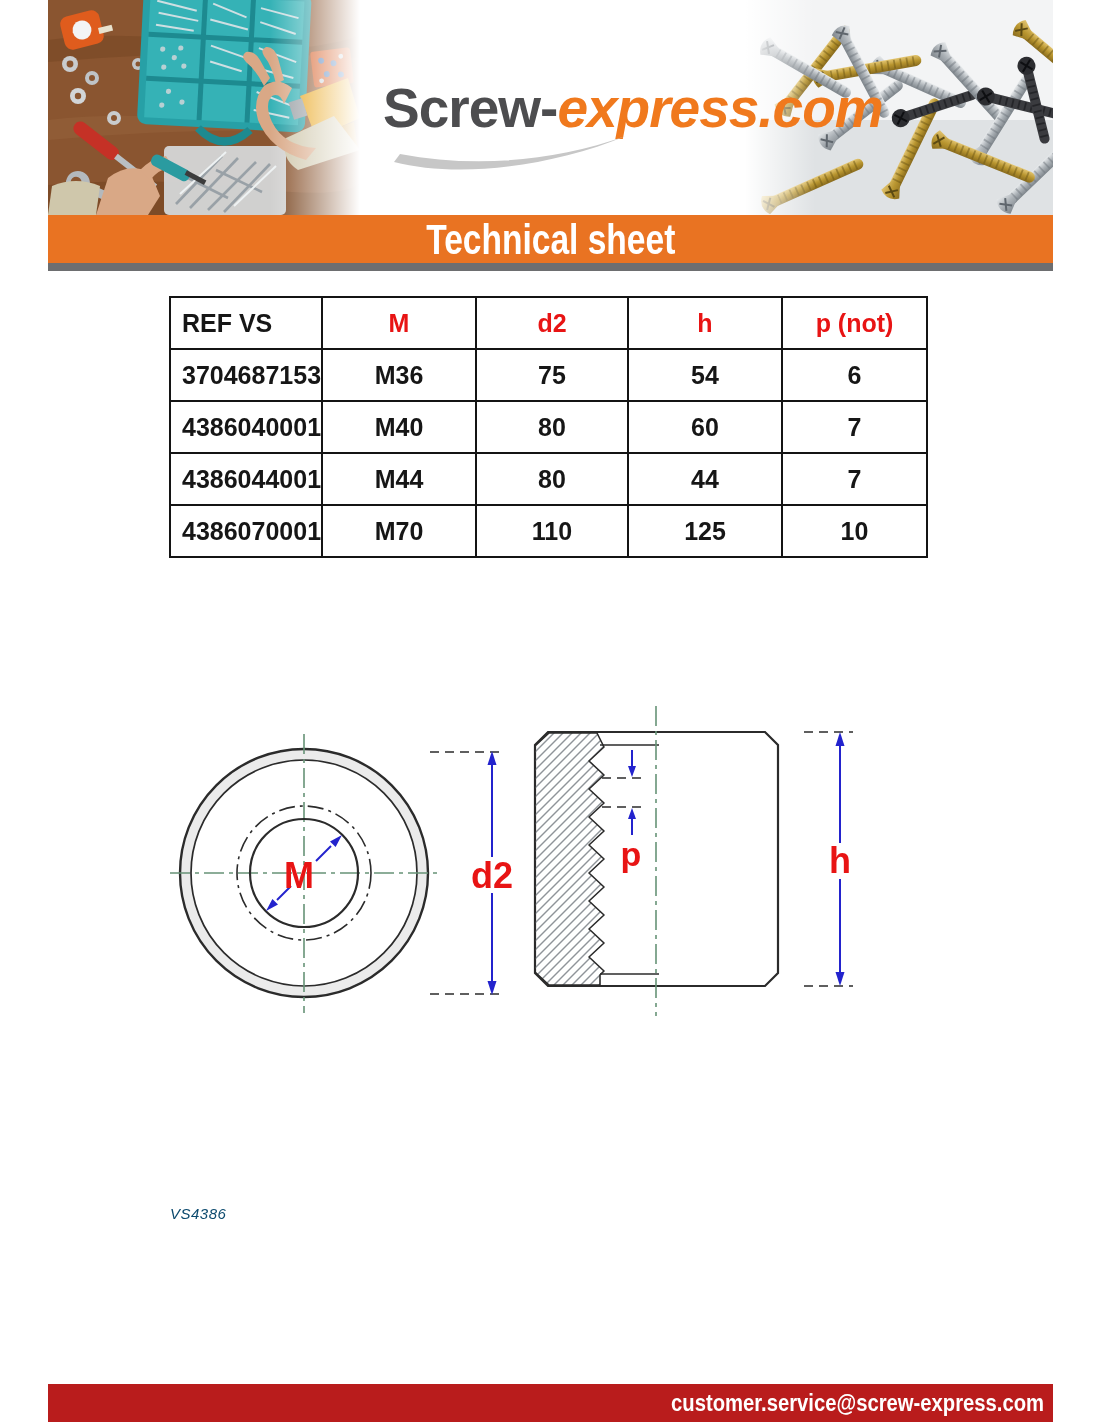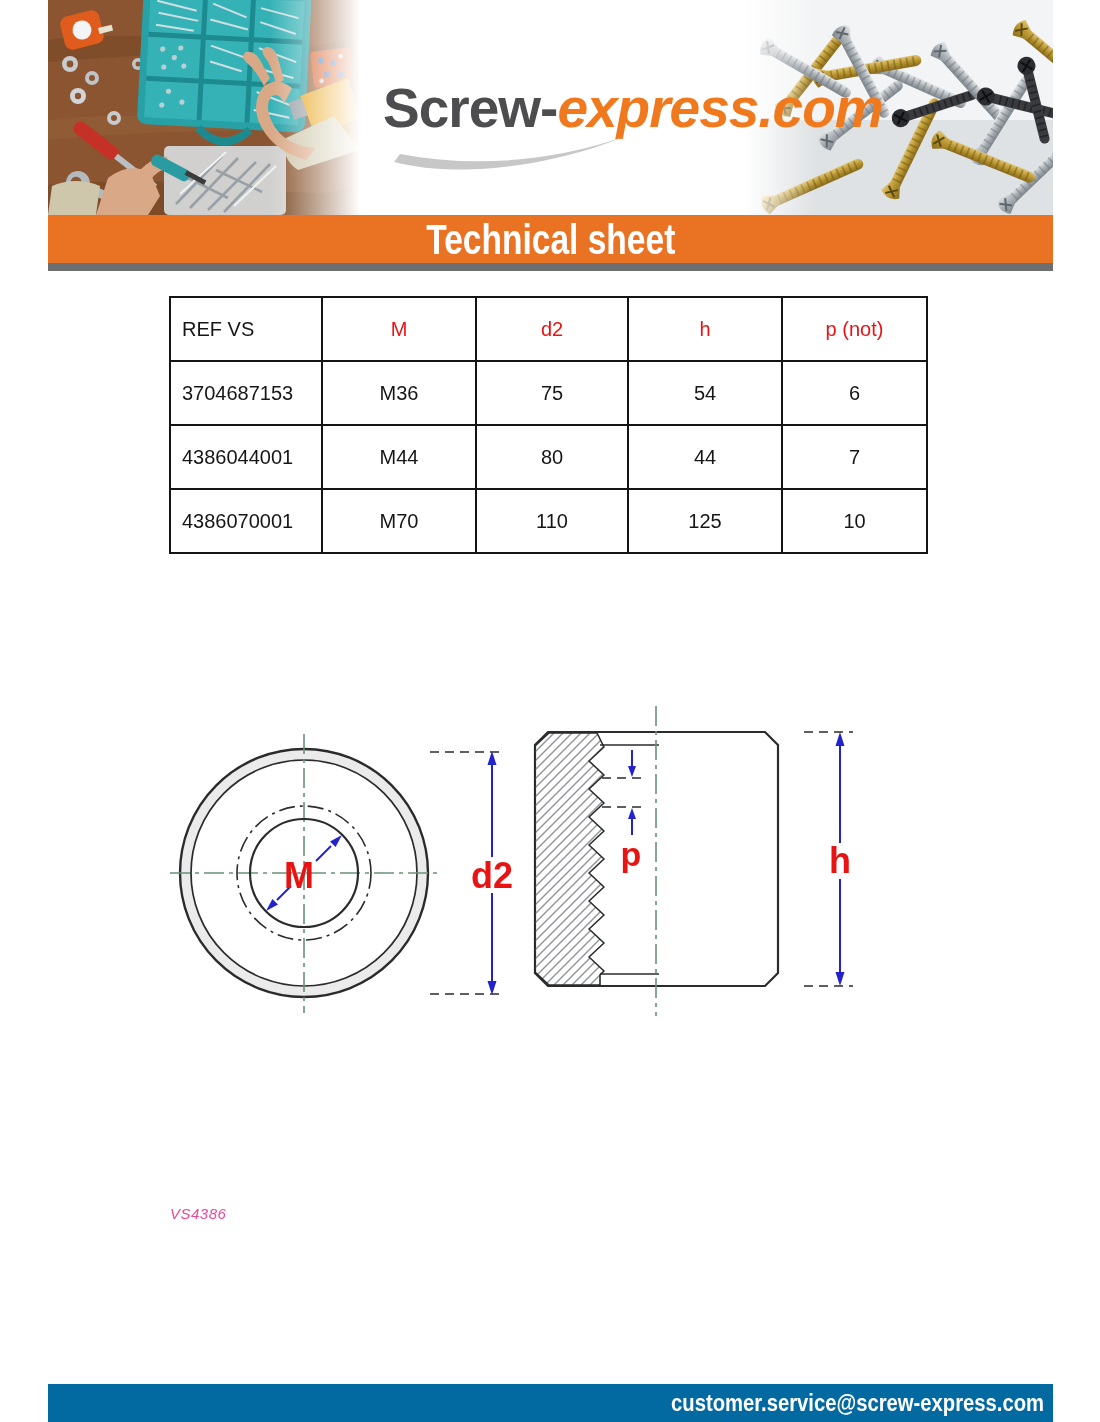--- a/index.html
+++ b/index.html
@@ -20,40 +20,40 @@
 
   .banner{position:absolute;left:48px;top:215px;width:1005px;height:48px;background:#e97322;
           display:flex;align-items:center;justify-content:center;}
   .banner-text{color:#ffffff;font-weight:bold;font-size:43px;letter-spacing:0px;
                transform:scaleX(0.78);transform-origin:center;white-space:nowrap;}
   .banner-underline{position:absolute;left:48px;top:263px;width:1005px;height:8px;background:#6d6e70;}
 
   
   table.spec{position:absolute;left:169px;top:296px;width:757px;border-collapse:collapse;
              table-layout:fixed;}
-  table.spec th,table.spec td{border:2px solid #141414;height:42px;font-weight:normal;
-             font-size:20px;color:#161616;text-align:center;padding:10px;}
+  table.spec th,table.spec td{border:2px solid #141414;height:42px;font-weight:bold;
+             font-size:25px;color:#161616;text-align:center;padding:4px;}
   table.spec th.col-ref,table.spec td.cell-ref{text-align:left;padding-left:11px;}
   table.spec th.col-dim{color:#e81414;}
 
   
   .drawing{position:absolute;left:150px;top:690px;}
   .drawing .outline{fill:#ffffff;stroke:#2b2b2b;stroke-width:2.2;}
   .drawing .thin{stroke:#2b2b2b;stroke-width:1.7;fill:none;}
   .drawing .cl{stroke:#679377;stroke-width:1.6;stroke-dasharray:20 5 4 5;fill:none;}
   .drawing .dim{stroke:#2323cd;stroke-width:2;fill:none;}
   .drawing .dimfill{fill:#2323cd;stroke:none;}
   .drawing .dex{stroke:#2b2b2b;stroke-width:1.5;stroke-dasharray:9 6;fill:none;}
   .drawing text.lbl{fill:#e81414;font-family:"Liberation Sans",sans-serif;
                     font-weight:bold;text-anchor:middle;}
 
   .vs-code{position:absolute;left:170px;top:1205px;font-size:15px;font-style:italic;
-           color:#ec4899;letter-spacing:0.5px;}
-
-  .footer{position:absolute;left:48px;top:1384px;width:1005px;height:38px;background:#0369a1;
+           color:#0c4a6e;letter-spacing:0.5px;}
+
+  .footer{position:absolute;left:48px;top:1384px;width:1005px;height:38px;background:#b91c1c;
           display:flex;align-items:center;justify-content:flex-end;}
   .footer-text{color:#ffffff;font-weight:bold;font-size:23px;padding-right:10px;
                transform:scaleX(0.88);transform-origin:right center;white-space:nowrap;}
 </style>
 </head>
 <body>
 
 <div class="page">
 
   <div class="photo photo-left">
@@ -282,20 +282,27 @@
     </thead>
     <tbody>
         <tr>
           <td class="cell-ref">3704687153</td>
           <td class="cell-val">M36</td>
           <td class="cell-val">75</td>
           <td class="cell-val">54</td>
           <td class="cell-val">6</td>
         </tr>
         <tr>
+          <td class="cell-ref">4386040001</td>
+          <td class="cell-val">M40</td>
+          <td class="cell-val">80</td>
+          <td class="cell-val">60</td>
+          <td class="cell-val">7</td>
+        </tr>
+        <tr>
           <td class="cell-ref">4386044001</td>
           <td class="cell-val">M44</td>
           <td class="cell-val">80</td>
           <td class="cell-val">44</td>
           <td class="cell-val">7</td>
         </tr>
         <tr>
           <td class="cell-ref">4386070001</td>
           <td class="cell-val">M70</td>
           <td class="cell-val">110</td>

